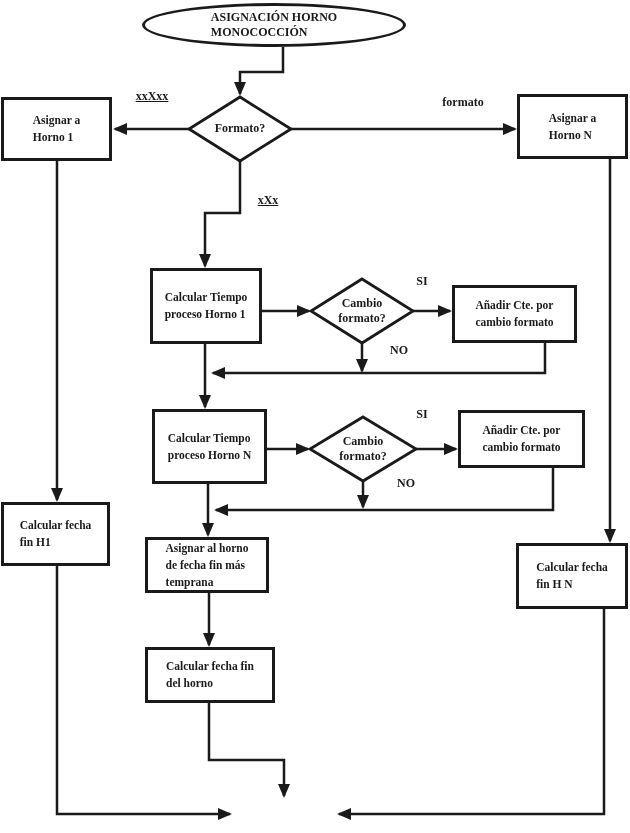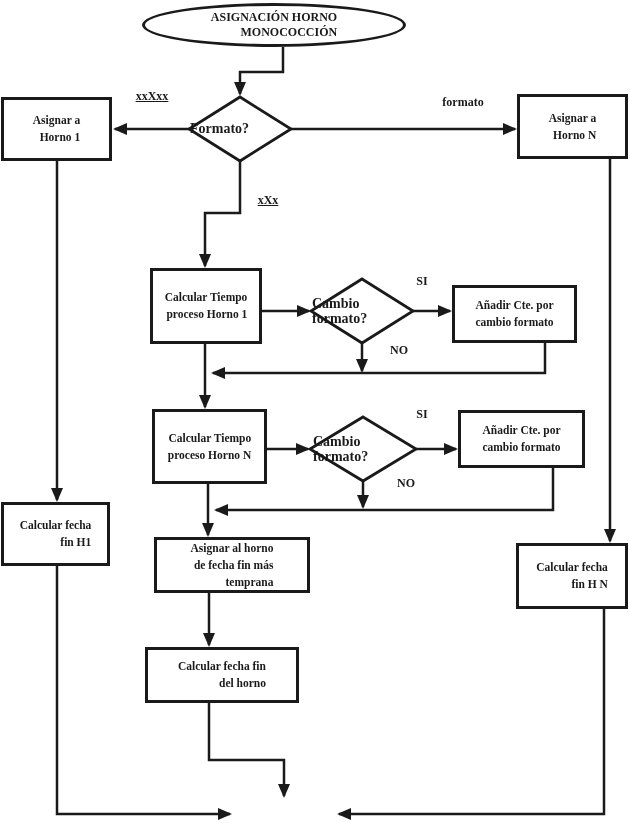--- a/index.html
+++ b/index.html
@@ -4,43 +4,43 @@
 <style>
   html, body { margin:0; padding:0; background:#ffffff; }
   .canvas {
     position:relative; width:630px; height:833px; background:#ffffff;
     font-family:"Liberation Serif", serif; color:#1a1a1a; overflow:hidden;
   }
   svg.wires { position:absolute; left:0; top:0; width:630px; height:833px; }
   .node {
     position:absolute; box-sizing:border-box; border:3px solid #1a1a1a; background:#ffffff;
     display:flex; align-items:center; justify-content:center;
-    text-align:right; font-weight:bold; font-size:11.5px; line-height:17px;
+    text-align:left; font-weight:bold; font-size:11.5px; line-height:17px;
     white-space:pre-line;
   }
   .terminator { border-radius:50%; font-size:12px; line-height:15px; }
   .capsule { border-radius:17px; font-size:12px; }
   .diamond-label {
-    position:absolute; font-weight:bold;
-    font-size:14px; line-height:15px; white-space:pre-line;
+    position:absolute; text-align:center; font-weight:bold;
+    font-size:12px; line-height:15px; white-space:pre-line;
   }
   .edge-label {
     position:absolute; text-align:center; font-weight:bold; font-size:12px;
     white-space:pre;
   }
   
   .n-start   { left:142px; top:3px;   width:264px; height:44px; }
   .n-ah1     { left:1px;   top:97px;  width:111px; height:64px; }
   .n-ahn     { left:517px; top:94px;  width:111px; height:65px; }
   .n-cth1    { left:150px; top:268px; width:112px; height:76px; }
   .n-ac1     { left:452px; top:285px; width:125px; height:58px; }
   .n-cthn    { left:152px; top:409px; width:115px; height:75px; }
   .n-ac2     { left:458px; top:410px; width:127px; height:58px; }
-  .n-temp    { left:154px; top:537px; width:156px; height:56px; }
-  .n-cffh    { left:145px; top:647px; width:154px; height:56px; }
+  .n-temp    { left:145px; top:537px; width:124px; height:56px; }
+  .n-cffh    { left:145px; top:647px; width:130px; height:56px; }
   .n-cfh1    { left:1px;   top:502px; width:109px; height:64px; }
   .n-cfhn    { left:516px; top:543px; width:112px; height:66px; }
   .n-fin     { left:232px; top:798px; width:105px; height:33px; }
   .d-formato { left:190px; top:121px; width:100px; }
   .d-cambio1 { left:312px; top:296px; width:100px; }
   .d-cambio2 { left:313px; top:434px; width:100px; }
   .l-xxXxx   { left:122px; top:89px; width:60px;text-decoration:underline; }
   .l-xxxXxxx { left:432px; top:95px;  width:62px; }
   .l-xXx     { left:248px; top:193px; width:40px;text-decoration:underline; }
   .l-si1     { left:410px; top:274px; width:24px; }

